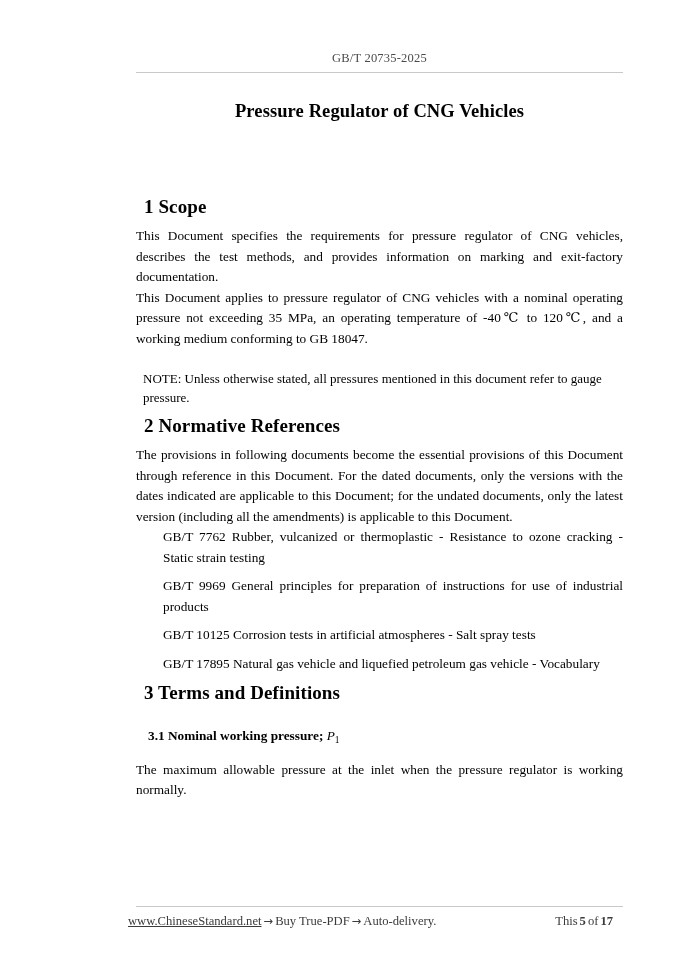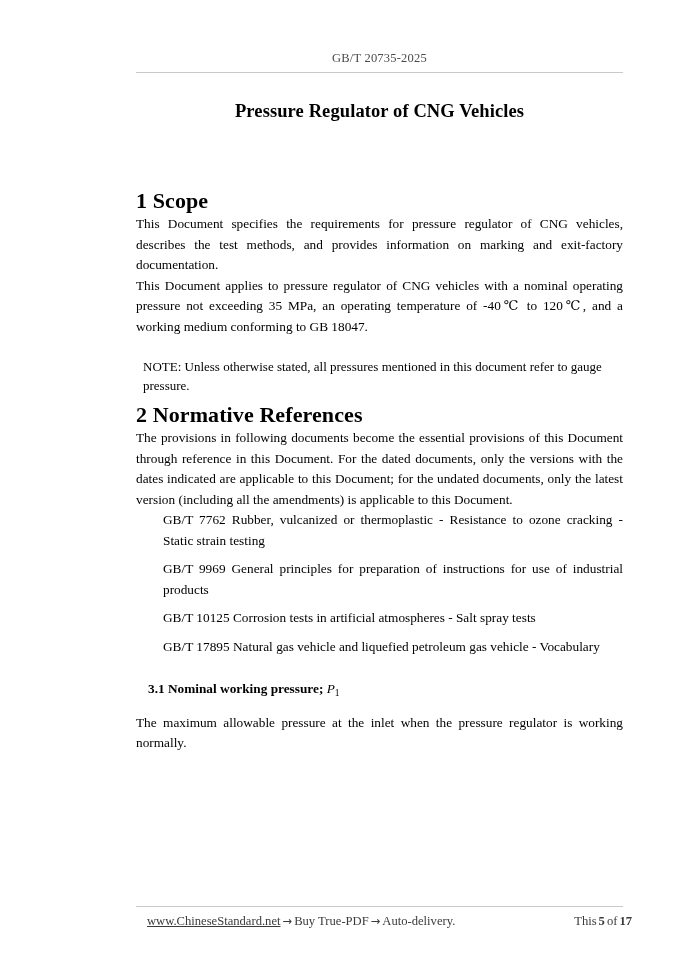--- a/index.html
+++ b/index.html
@@ -62,23 +62,23 @@
   }
 
   
   .body-area {
     position: absolute;
     left: 0;
     top: 188px;
     width: 487px;
   }
   h2.section-heading {
-    font-size: 22px;
-    font-weight: bold;
-    margin: 0;
+    font-size: 19px;
+    font-weight: bold;
+    margin: 8px;
     padding: 0;
     letter-spacing: 0.1px;
   }
   .sec-scope      { margin-top: 0px; }
   .sec-normative  { margin-top: 33px; }
   .sec-terms      { margin-top: 36px; }
 
   p.para {
     font-size: 13.3px;
     line-height: 20.5px;
@@ -139,21 +139,21 @@
   .footer-rule {
     position: absolute;
     left: 103px;
     top: 906px;
     width: 487px;
     height: 1px;
     background: #c9c9c9;
   }
   .doc-footer {
     position: absolute;
-    left: 114px;
+    left: 95px;
     top: 914px;
     width: 487px;
     font-size: 12.6px;
     color: #3b3b3b;
     display: flex;
     align-items: baseline;
     justify-content: space-between;
     text-align: center;
   }
   .footer-left { white-space: nowrap; }
@@ -200,20 +200,21 @@
 
       <p class="para p-gap-1">The provisions in following documents become the essential provisions of this Document through reference in this Document. For the dated documents, only the versions with the dates indicated are applicable to this Document; for the undated documents, only the latest version (including all the amendments) is applicable to this Document.</p>
 
       <ul class="ref-list">
         <li class="ref-item">GB/T 7762 Rubber, vulcanized or thermoplastic - Resistance to ozone cracking - Static strain testing</li>
         <li class="ref-item">GB/T 9969 General principles for preparation of instructions for use of industrial products</li>
         <li class="ref-item">GB/T 10125 Corrosion tests in artificial atmospheres - Salt spray tests</li>
         <li class="ref-item">GB/T 17895 Natural gas vehicle and liquefied petroleum gas vehicle - Vocabulary</li>
       </ul>
 
+      <h2 class="section-heading sec-terms">3 Terms and Definitions</h2>
 
 
       <h3 class="term-heading">
         <span>3.1 Nominal working pressure;</span>
         <span class="var"><span>P</span><sub>1</sub></span>
       </h3>
 
       <p class="para p-gap-2">The maximum allowable pressure at the inlet when the pressure regulator is working normally.</p>
 
     </div>

